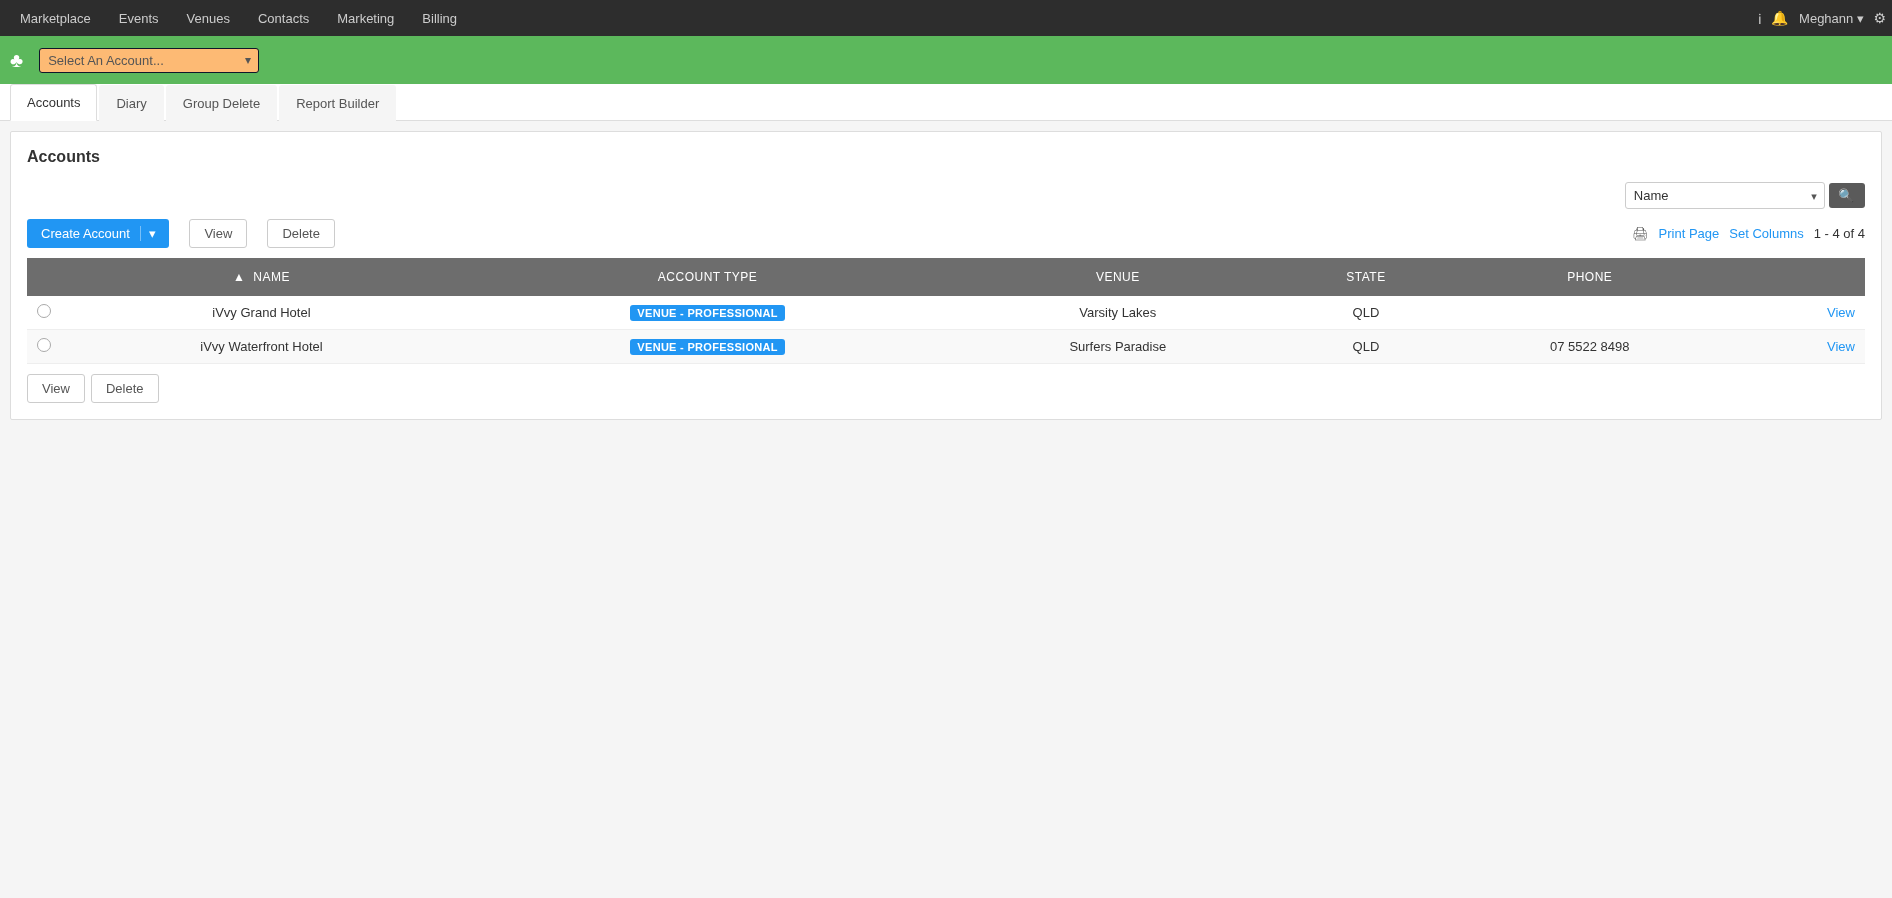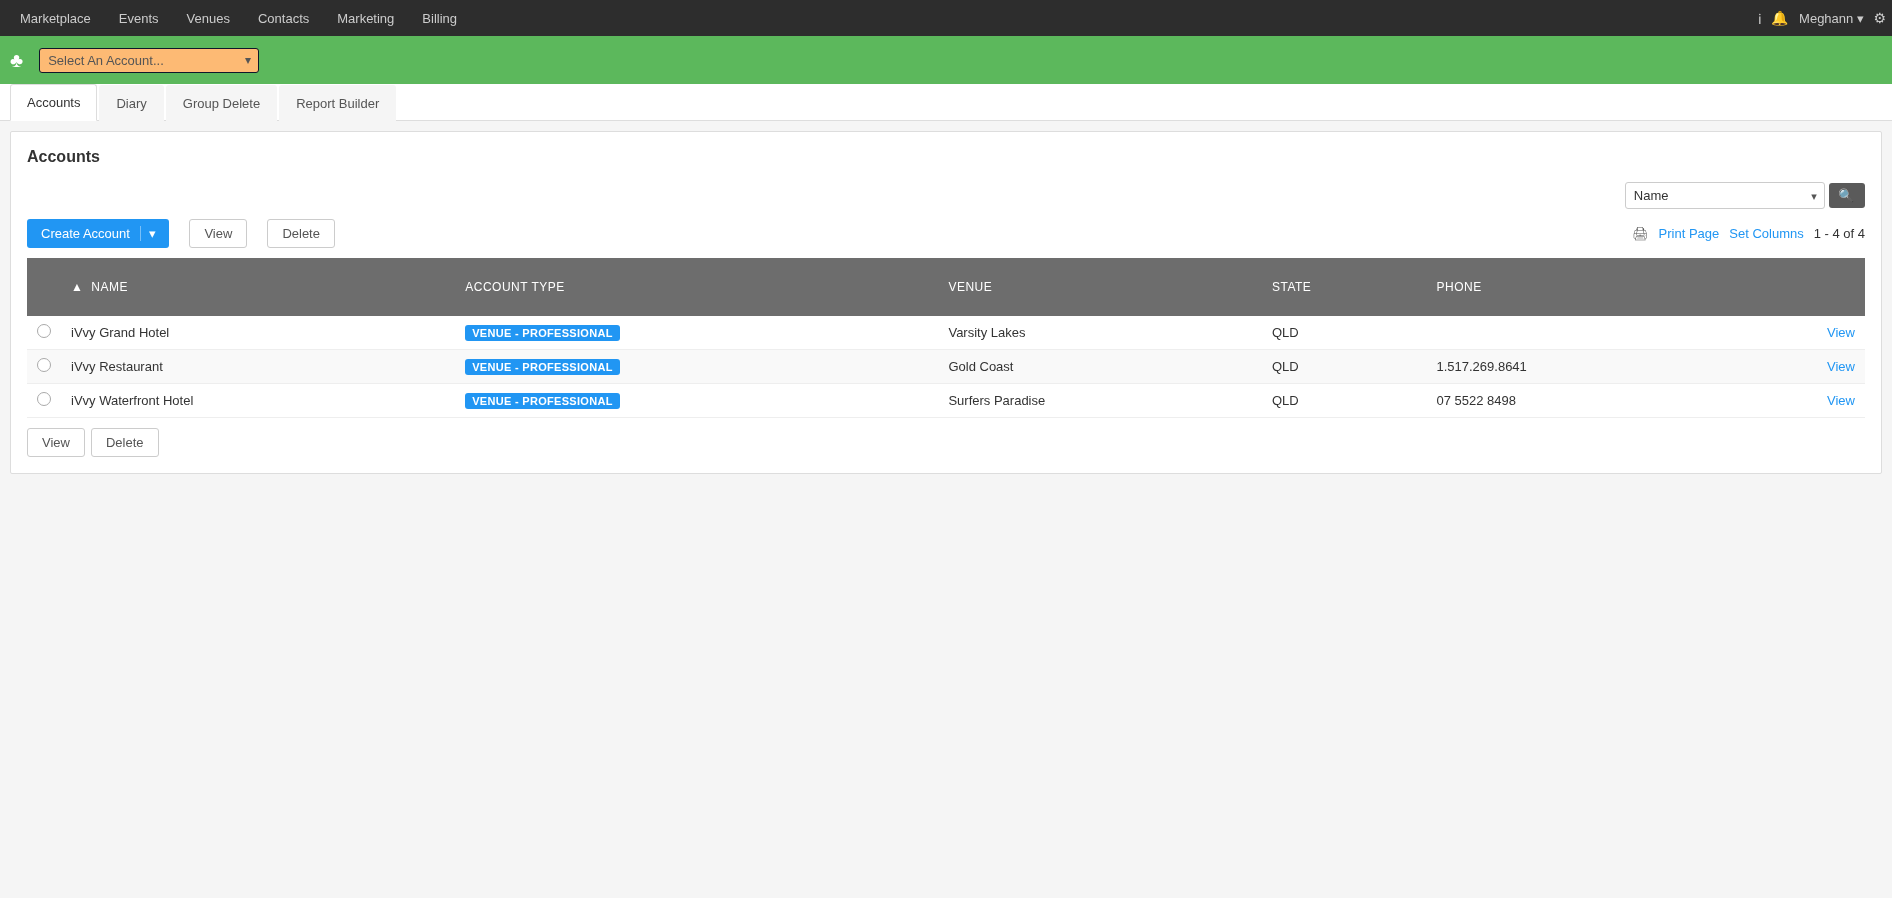--- a/index.html
+++ b/index.html
@@ -196,39 +196,40 @@
     .data-table {
       width: 100%;
       border-collapse: collapse;
       font-size: 13px;
     }
     .data-table thead tr {
       background: #6d6d6d;
       color: white;
     }
     .data-table thead th {
-      padding: 22px 10px;
-      text-align: left;
+      padding: 12px 10px;
+      text-align: center;
       font-weight: normal;
       font-size: 12px;
       letter-spacing: 0.5px;
     }
     .data-table thead th.sortable { cursor: pointer; }
     .data-table thead th .sort-arrow { margin-right: 4px; }
 
     .data-table tbody tr {
       background: white;
       border-bottom: 1px solid #eee;
     }
     .data-table tbody tr:nth-child(even) {
       background: #f9f9f9;
     }
     .data-table tbody td {
       padding: 8px 10px;
       vertical-align: middle;
+      text-align: center;
     }
 
     .radio-cell { width: 30px; text-align: center; }
     .radio-btn {
       width: 14px;
       height: 14px;
       border: 1px solid #aaa;
       border-radius: 50%;
       display: inline-block;
       cursor: pointer;
@@ -349,35 +350,20 @@
       <td>QLD</td>
       <td></td>
       <td style="text-align:right;">
         <a class="view-link">View</a>
       </td>
     </tr>
         <tr>
       <td class="radio-cell">
         <span class="radio-btn"></span>
       </td>
-      <td>iVvy Restaurant</td>
-      <td>
-        <span class="badge" style="background:#2196F3;">VENUE - PROFESSIONAL</span>
-      </td>
-      <td>Gold Coast</td>
-      <td>QLD</td>
-      <td>1.517.269.8641</td>
-      <td style="text-align:right;">
-        <a class="view-link">View</a>
-      </td>
-    </tr>
-        <tr>
-      <td class="radio-cell">
-        <span class="radio-btn"></span>
-      </td>
       <td>iVvy Waterfront Hotel</td>
       <td>
         <span class="badge" style="background:#2196F3;">VENUE - PROFESSIONAL</span>
       </td>
       <td>Surfers Paradise</td>
       <td>QLD</td>
       <td>07 5522 8498</td>
       <td style="text-align:right;">
         <a class="view-link">View</a>
       </td>

